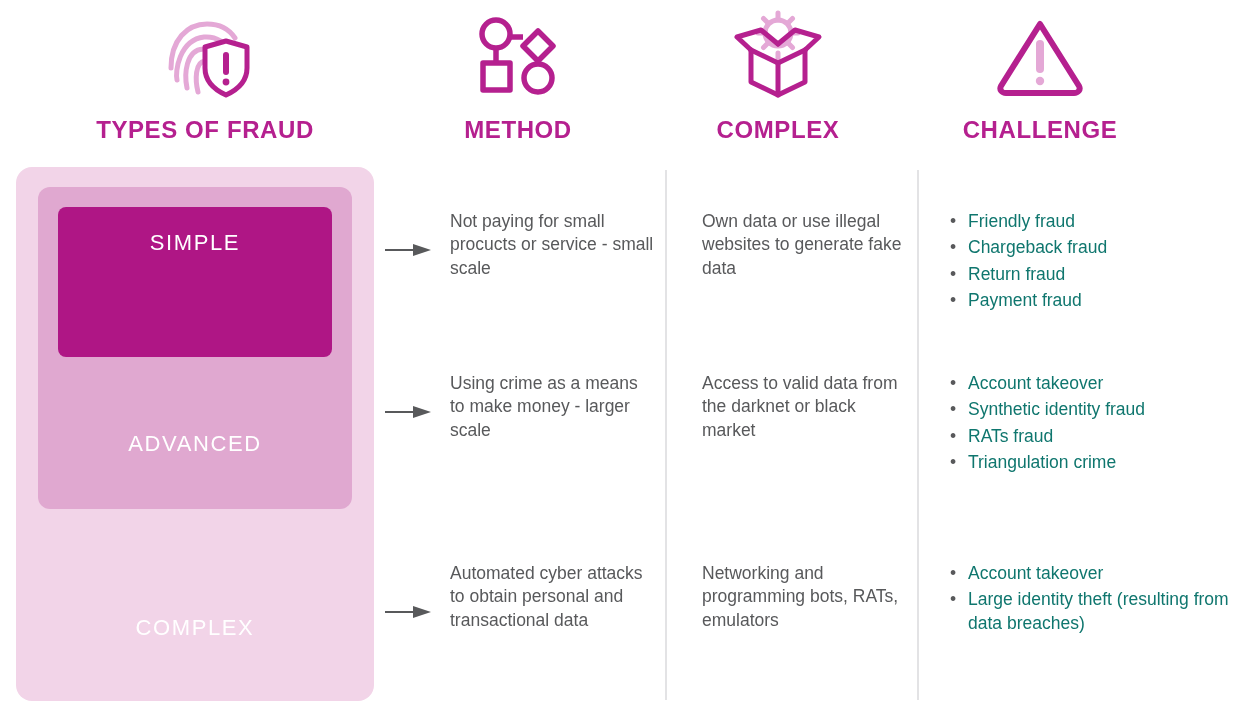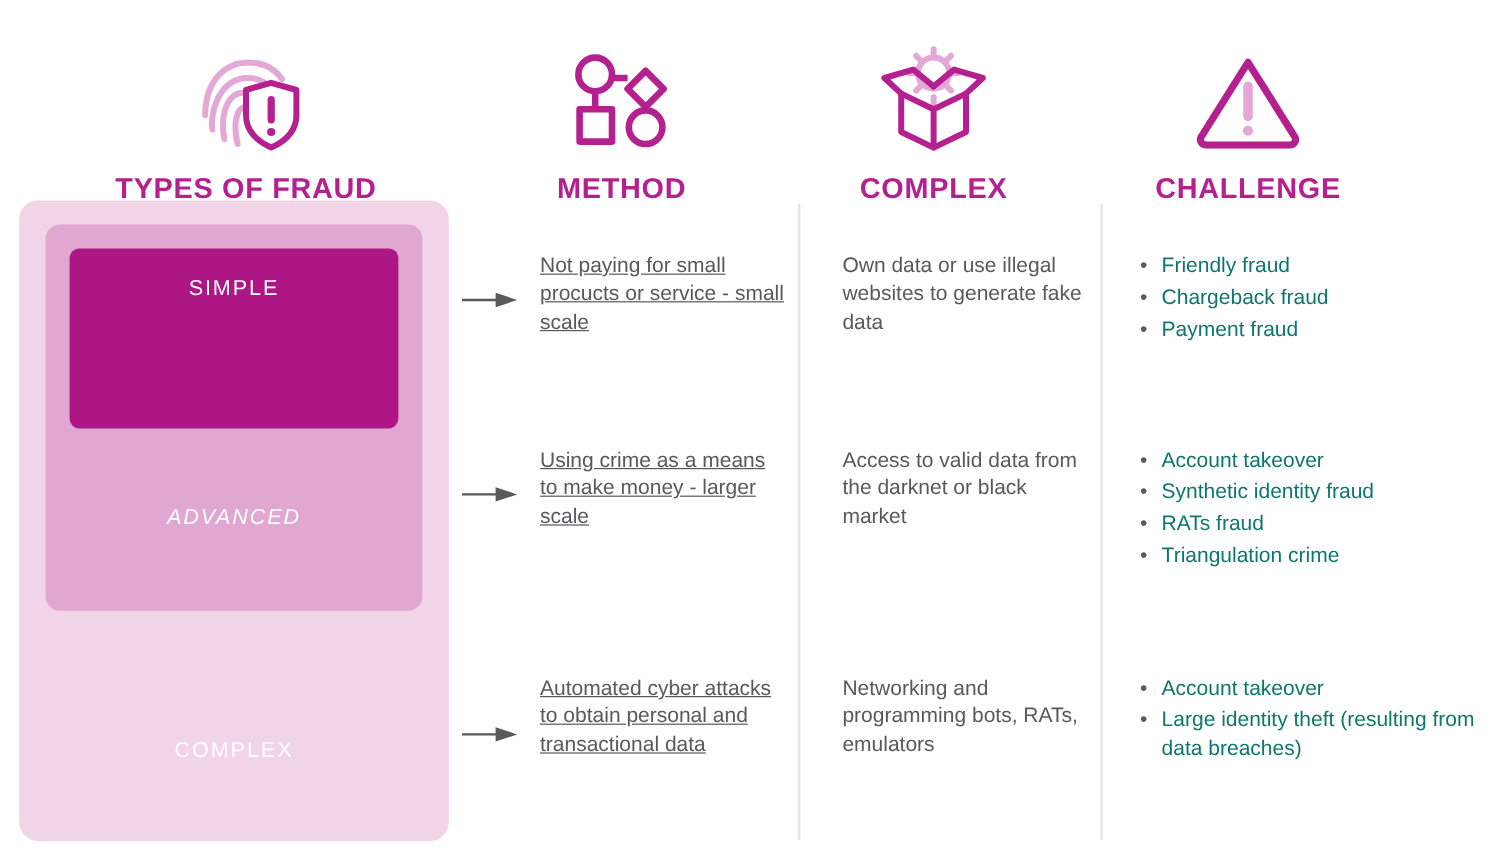--- a/index.html
+++ b/index.html
@@ -20,21 +20,20 @@
     overflow: hidden;
   }
 
   
   .header-row {
     position: absolute;
     top: 0;
     left: 0;
     width: 1252px;
     height: 160px;
-    margin-top: 28px;
   }
   .hdr {
     position: absolute;
     top: 0;
     display: flex;
     flex-direction: column;
     align-items: center;
   }
   .hdr-icon {
     height: 96px;
@@ -83,26 +82,26 @@
     height: 150px;
     background: #af1685;
     border-radius: 8px;
   }
   .tier-label {
     position: absolute;
     left: 0;
     width: 100%;
     text-align: center;
     color: #ffffff;
-    font-size: 18px;
+    font-size: 22px;
     font-weight: normal;
     letter-spacing: 1.6px;
   }
   .lbl-simple   { top: 63px; }
-  .lbl-advanced { top: 254px; font-style: italic; }
+  .lbl-advanced { top: 264px; }
   .lbl-complex  { top: 448px; }
 
   
   .divider {
     position: absolute;
     top: 170px;
     width: 2px;
     height: 530px;
     background: #e3e3e5;
   }
@@ -119,21 +118,21 @@
   .row-2 { top: 372px; }
   .row-3 { top: 562px; }
 
   .cell {
     position: absolute;
     top: 0;
     color: #58595b;
     font-size: 17.5px;
     line-height: 1.33;
   }
-  .cell-method   { left: 450px; width: 205px; text-decoration: underline; }
+  .cell-method   { left: 450px; width: 205px; }
   .cell-resource { left: 702px; width: 205px; }
   .cell-challenge{ left: 948px; width: 300px; }
 
   .arrow {
     position: absolute;
     left: 385px;
     top: 33px;
     width: 48px;
     height: 14px;
   }
@@ -253,20 +252,21 @@
         <path d="M0 7 L30 7" stroke="#58595b" stroke-width="2"></path>
         <path d="M28 1 L46 7 L28 13 Z" fill="#58595b"></path>
       </svg>
     </div>
     <div class="cell cell-method">Not paying for small procucts or service - small scale</div>
     <div class="cell cell-resource">Own data or use illegal websites to generate fake data</div>
     <div class="cell cell-challenge">
       <ul class="bullets">
         <li>Friendly fraud</li>
         <li>Chargeback fraud</li>
+        <li>Return fraud</li>
         <li>Payment fraud</li>
       </ul>
     </div>
   </div>
 
   <div class="row row-2">
     <div class="arrow">
       <svg width="48" height="14" viewBox="0 0 48 14">
         <path d="M0 7 L30 7" stroke="#58595b" stroke-width="2"></path>
         <path d="M28 1 L46 7 L28 13 Z" fill="#58595b"></path>

